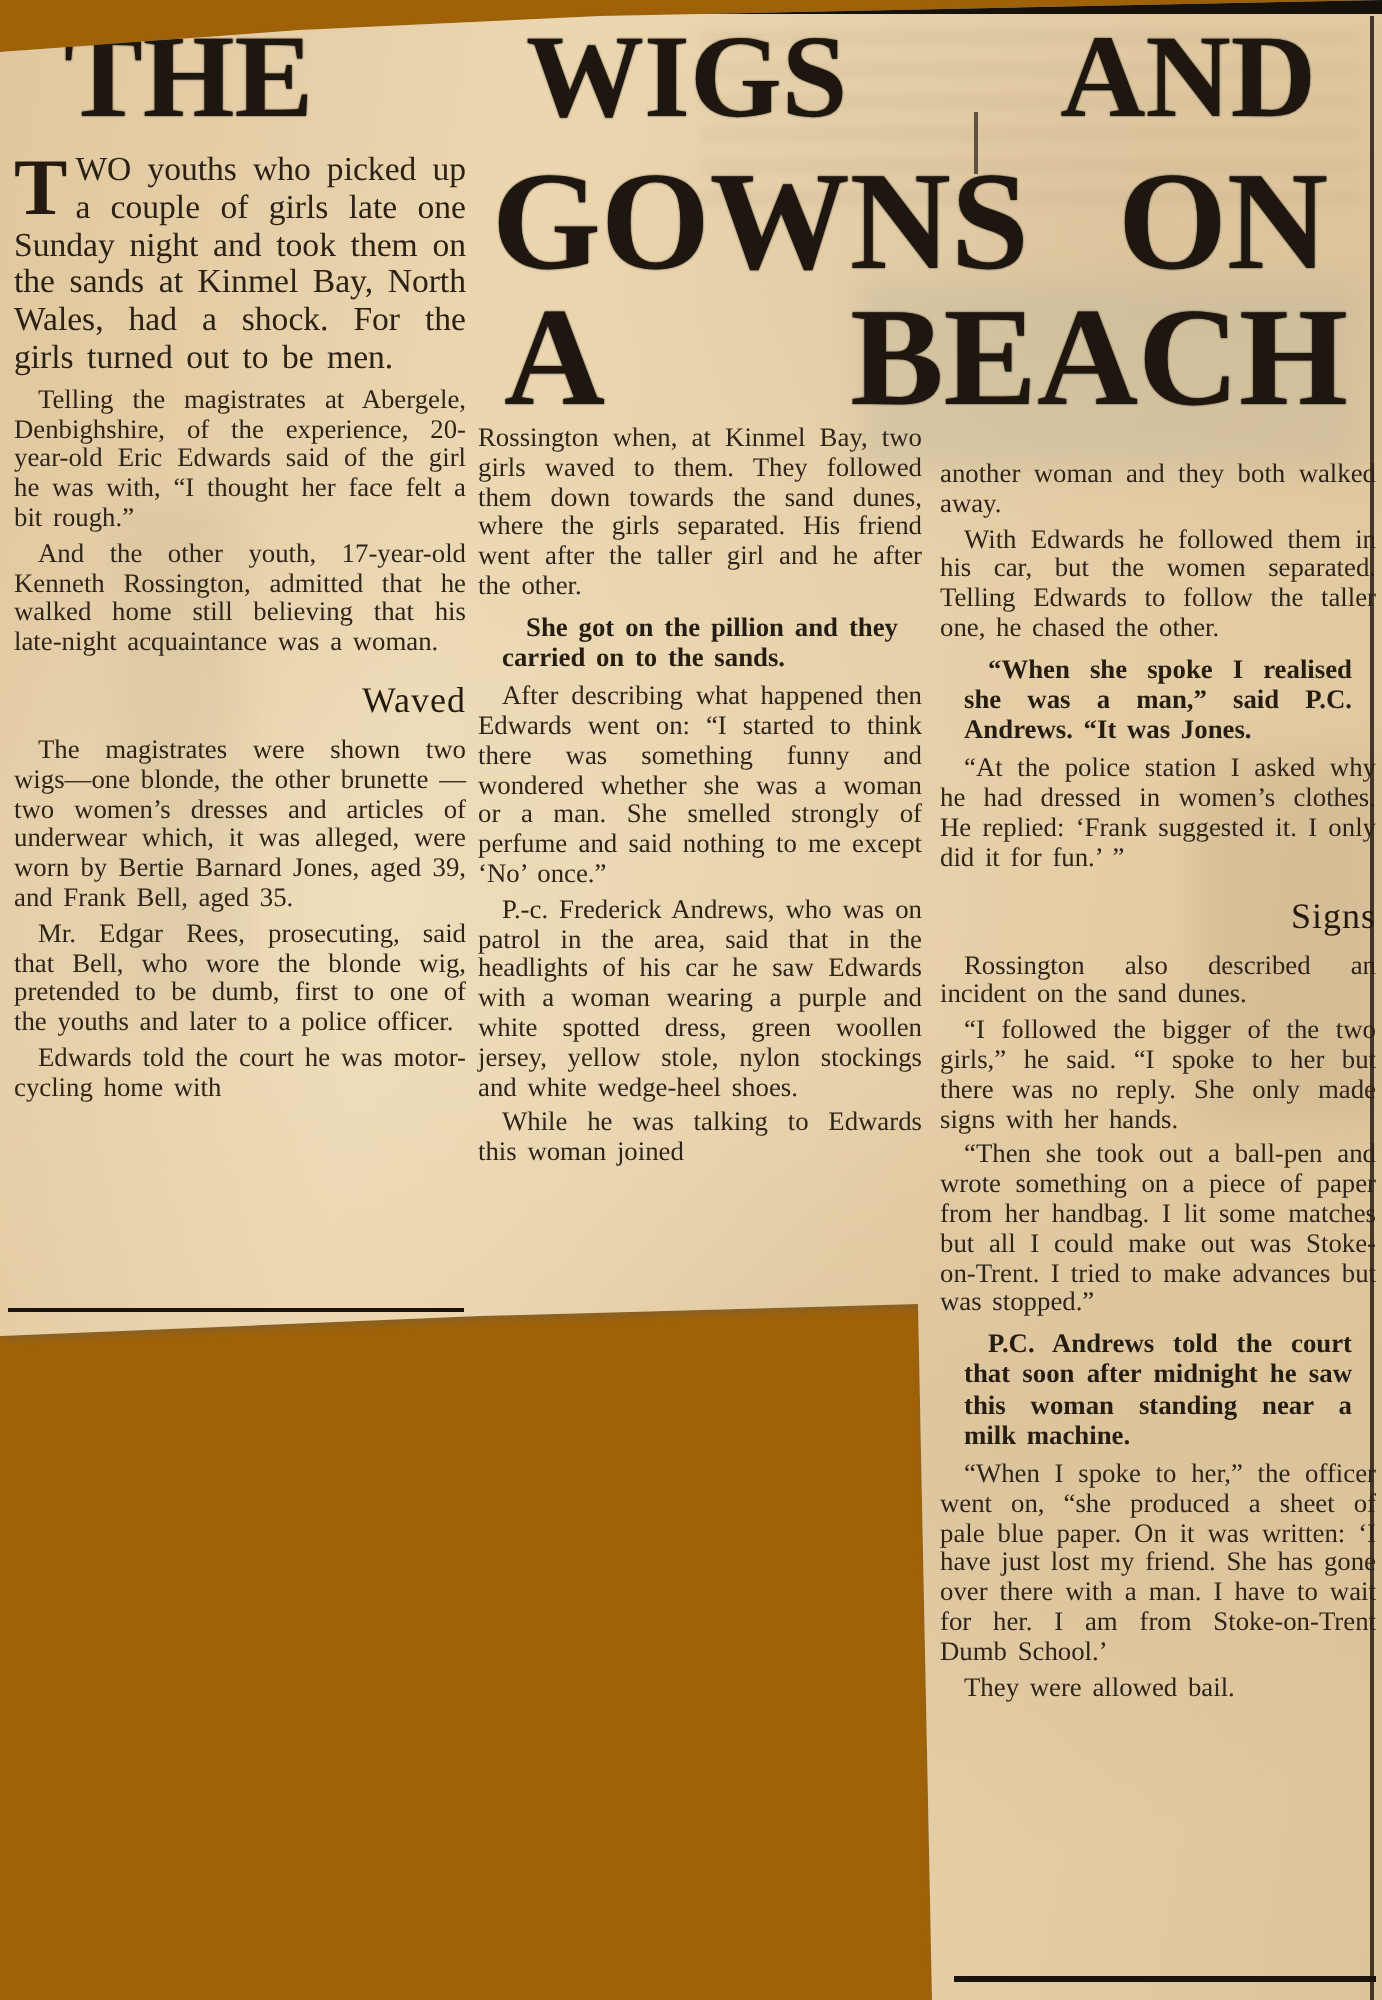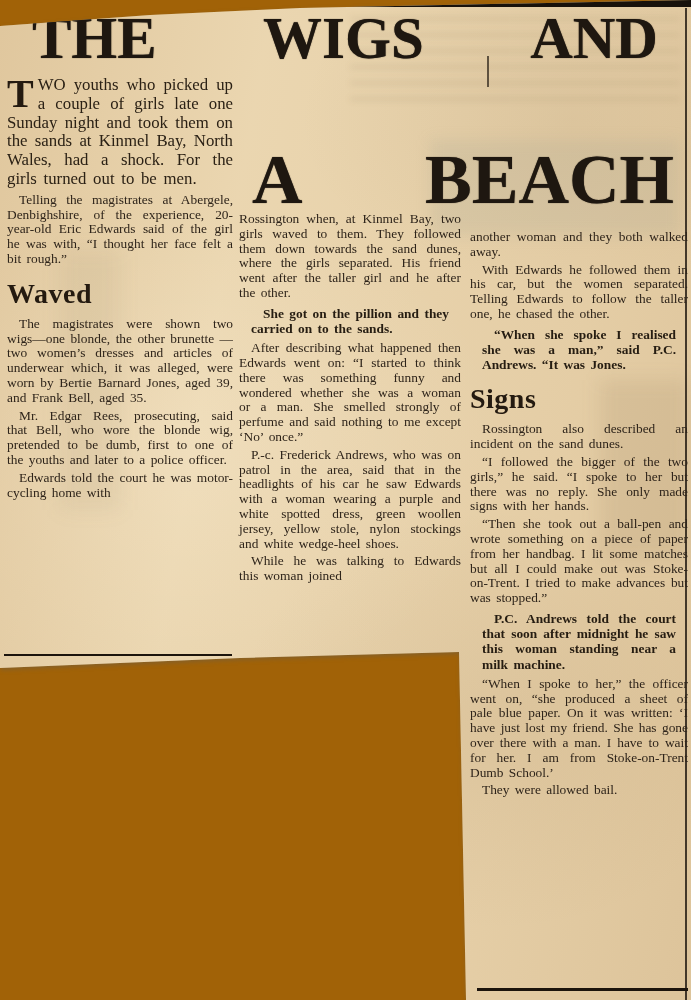--- a/index.html
+++ b/index.html
@@ -40,21 +40,21 @@
   .col-left{left:7px;top:76px;width:226px;}
   .col-mid{left:239px;top:212px;width:222px;}
   .col-right{left:470px;top:230px;width:218px;}
 
   .intro{font-size:16.8px;line-height:18.8px;margin:0 0 4px;word-spacing:2.5px;color:#2b2115;}
   .dropcap{float:left;font-size:40px;line-height:30px;font-weight:700;padding:3px 4px 0 0;color:#241a10;}
 
   .bp{font-size:13.4px;line-height:14.8px;margin:0 0 3px;text-indent:12px;word-spacing:2px;}
   .noindent{text-indent:0;}
   .bold{font-weight:700;margin:5px 12px;line-height:15.2px;color:#261d12;}
-  .subhead{font-size:28px;font-weight:700;text-align:left;margin:11px 0 7px;color:#241a10;letter-spacing:.5px;}
+  .subhead{font-size:18px;font-weight:400;text-align:right;margin:11px 0 7px;color:#241a10;letter-spacing:.5px;}
 
   .endrule{position:absolute;background:#1c140c;height:2px;}
   .endrule-left{left:4px;top:654px;width:228px;}
   .endrule-right{left:477px;top:988px;width:211px;height:3px;}
 </style>
 </head>
 <body>
 
 <div class="scene">
   <div class="paper-wrap">
@@ -67,46 +67,52 @@
 
       <div class="topbar"></div>
       <div class="vrule"></div>
       <div class="stray"></div>
 
       <div class="hl hl1">
         <span>THE</span>
         <span>WIGS</span>
         <span>AND</span>
       </div>
+      <div class="hl hl2">
+        <span>GOWNS</span>
+        <span>ON</span>
+      </div>
       <div class="hl hl3">
         <span>A</span>
         <span>BEACH</span>
       </div>
 
       <div class="col col-left">
         <p class="intro noindent"><span class="dropcap">T</span><span>WO youths who picked up a couple of girls late one Sunday night and took them on the sands at Kinmel Bay, North Wales, had a shock. For the girls turned out to be men.</span></p>
         <p class="bp">Telling the magistrates at Abergele, Denbighshire, of the experience, 20-year-old Eric Edwards said of the girl he was with, “I thought her face felt a bit rough.”</p>
+        <p class="bp">And the other youth, 17-year-old Kenneth Rossington, admitted that he walked home still believing that his late-night acquaintance was a woman.</p>
         <h2 class="subhead">Waved</h2>
         <p class="bp">The magistrates were shown two wigs—one blonde, the other brunette — two women’s dresses and articles of underwear which, it was alleged, were worn by Bertie Barnard Jones, aged 39, and Frank Bell, aged 35.</p>
         <p class="bp">Mr. Edgar Rees, prosecuting, said that Bell, who wore the blonde wig, pretended to be dumb, first to one of the youths and later to a police officer.</p>
         <p class="bp">Edwards told the court he was motor-cycling home with</p>
       </div>
 
       <div class="col col-mid">
         <p class="bp noindent">Rossington when, at Kinmel Bay, two girls waved to them. They followed them down towards the sand dunes, where the girls separated. His friend went after the taller girl and he after the other.</p>
         <p class="bp bold">She got on the pillion and they carried on to the sands.</p>
         <p class="bp">After describing what happened then Edwards went on: “I started to think there was something funny and wondered whether she was a woman or a man. She smelled strongly of perfume and said nothing to me except ‘No’ once.”</p>
         <p class="bp">P.-c. Frederick Andrews, who was on patrol in the area, said that in the headlights of his car he saw Edwards with a woman wearing a purple and white spotted dress, green woollen jersey, yellow stole, nylon stockings and white wedge-heel shoes.</p>
         <p class="bp">While he was talking to Edwards this woman joined</p>
       </div>
 
       <div class="col col-right">
         <p class="bp noindent">another woman and they both walked away.</p>
         <p class="bp">With Edwards he followed them in his car, but the women separated. Telling Edwards to follow the taller one, he chased the other.</p>
         <p class="bp bold">“When she spoke I realised she was a man,” said P.C. Andrews. “It was Jones.</p>
+        <p class="bp">“At the police station I asked why he had dressed in women’s clothes. He replied: ‘Frank suggested it. I only did it for fun.’ ”</p>
         <h2 class="subhead">Signs</h2>
         <p class="bp">Rossington also described an incident on the sand dunes.</p>
         <p class="bp">“I followed the bigger of the two girls,” he said. “I spoke to her but there was no reply. She only made signs with her hands.</p>
         <p class="bp">“Then she took out a ball-pen and wrote something on a piece of paper from her handbag. I lit some matches but all I could make out was Stoke-on-Trent. I tried to make advances but was stopped.”</p>
         <p class="bp bold">P.C. Andrews told the court that soon after midnight he saw this woman standing near a milk machine.</p>
         <p class="bp">“When I spoke to her,” the officer went on, “she produced a sheet of pale blue paper. On it was written: ‘I have just lost my friend. She has gone over there with a man. I have to wait for her. I am from Stoke-on-Trent Dumb School.’</p>
         <p class="bp">They were allowed bail.</p>
       </div>
 
       <div class="endrule endrule-left"></div>

